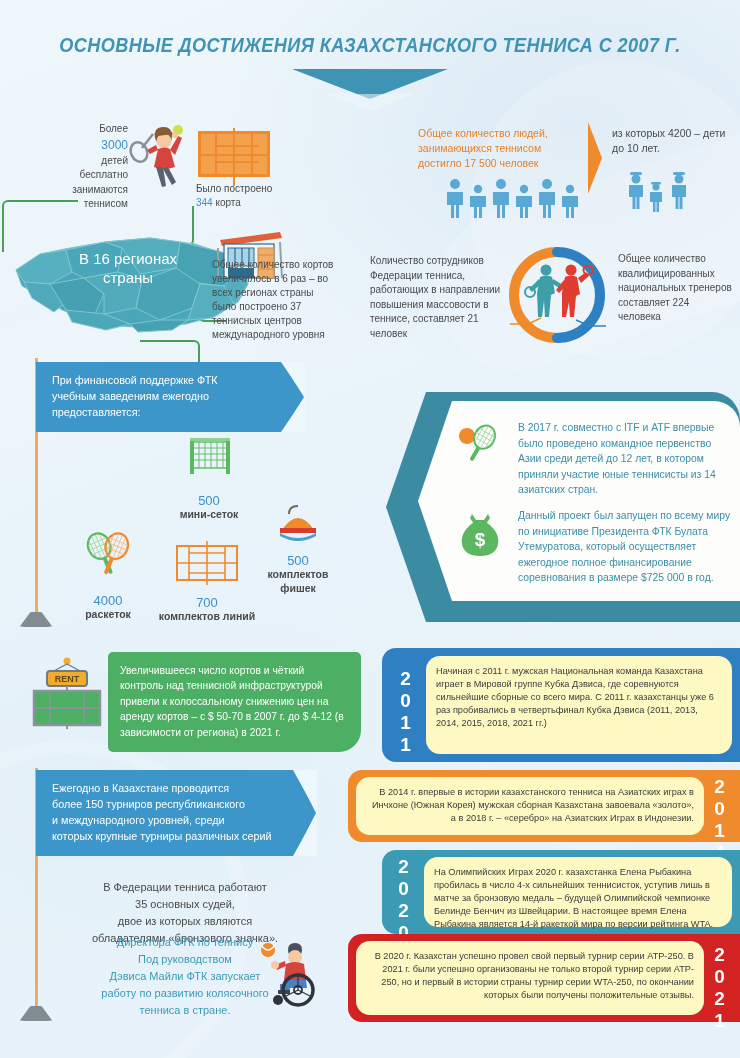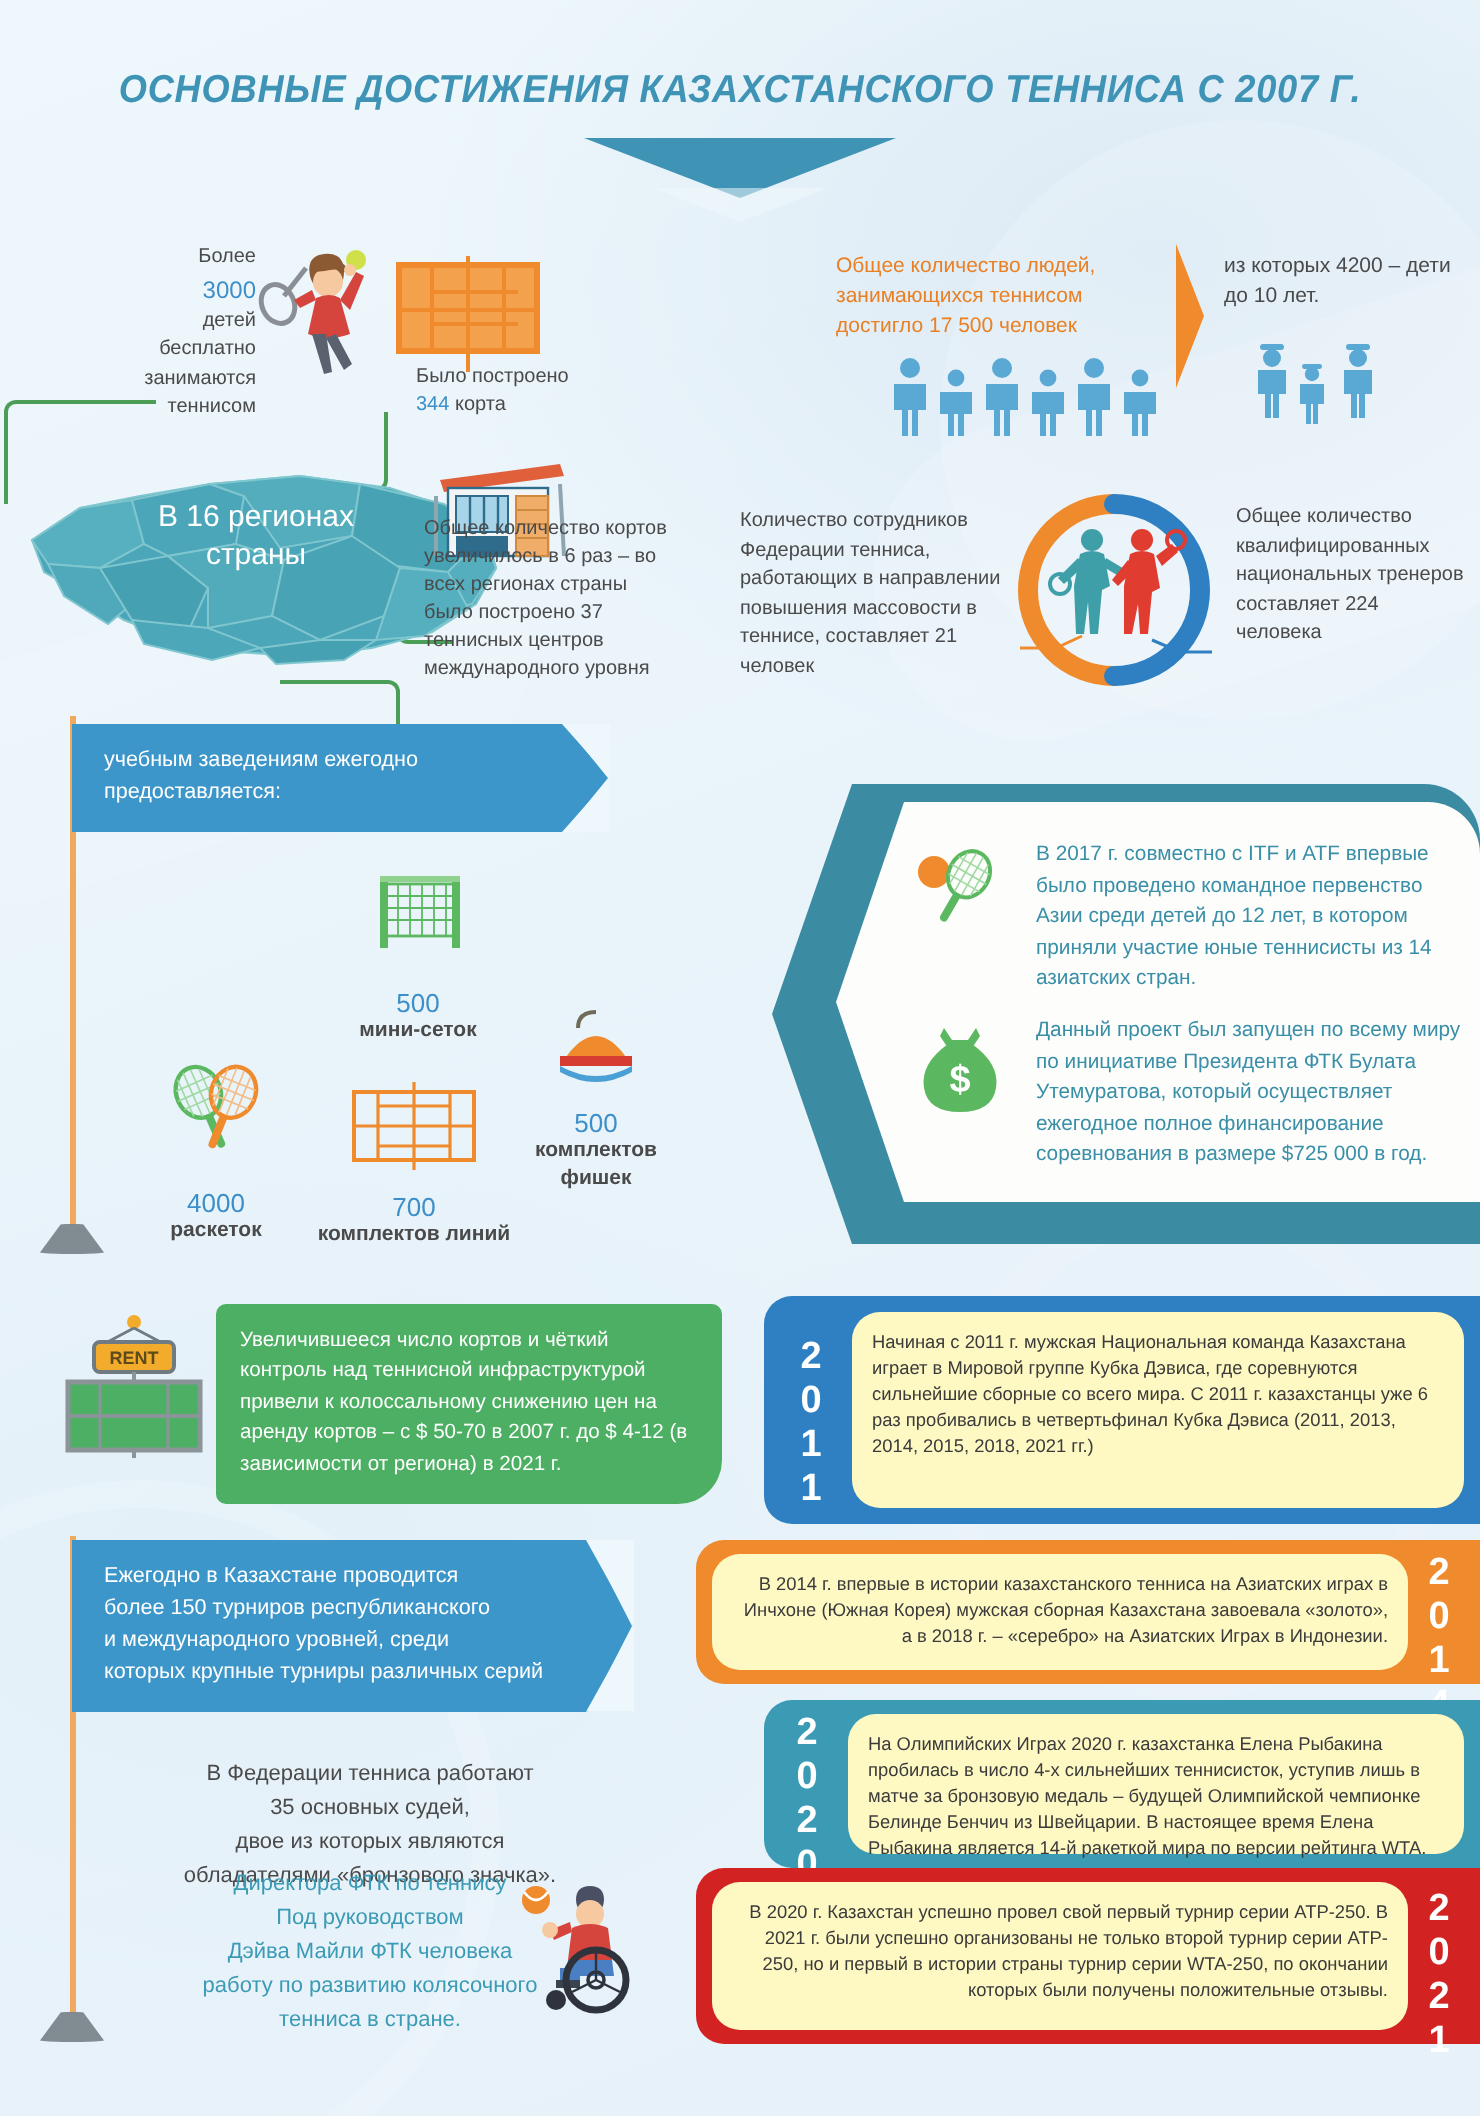--- a/index.html
+++ b/index.html
@@ -71,21 +71,21 @@
   }
   .kid-fig { position: absolute; top: 118px; left: 128px; width: 62px; height: 72px; }
 
   
   .court-icon {
     position: absolute; top: 131px; left: 198px;
     width: 72px; height: 46px;
     border: 3px solid #ef8b2c; background: #f3a14c;
   }
   .court-icon .ln { position: absolute; background: #ef8b2c; }
-  .court-txt { position: absolute; top: 182px; left: 196px; width: 120px; font-size: 10px; line-height: 1.4; color: #4a4a4a; margin-left: 12px; }
+  .court-txt { position: absolute; top: 182px; left: 196px; width: 120px; font-size: 10px; line-height: 1.4; color: #4a4a4a; }
 
   
   .map-wrap { position: absolute; top: 228px; left: 10px; width: 250px; height: 120px; }
   .map-label {
     position: absolute; top: 250px; left: 48px; width: 160px;
     text-align: center; color: #ffffff; font-size: 15px; line-height: 1.25;
   }
 
   
   .conn { position: absolute; border-color: #4a9e56; border-style: solid; border-width: 0; }
@@ -345,20 +345,21 @@
     </g>
     <circle cx="80" cy="24" r="4.5" fill="none" stroke="#e03c30" stroke-width="2"></circle>
     <path d="M33 72 L20 78 L2 78" fill="none" stroke="#ef8b2c" stroke-width="1.5"></path>
     <path d="M68 74 L82 80 L98 80" fill="none" stroke="#2f80c2" stroke-width="1.5"></path>
   </svg>
 
   <div class="pole" style="top:358px;left:35px;height:262px;"></div>
   <div class="pole-base" style="top:612px;left:13px;"></div>
 
   <div class="banner" style="top:362px;left:36px;width:268px;">
+    <div>При финансовой поддержке ФТК</div>
     <div>учебным заведениям ежегодно</div>
     <div>предоставляется:</div>
     <div class="banner-notch"></div>
   </div>
 
 
   <div class="eq" style="top:434px;left:160px;width:98px;">
     <svg width="52" height="50" viewBox="0 0 52 50">
       <rect x="10" y="8" width="34" height="26" fill="none" stroke="#5cb860" stroke-width="1.4"></rect>
       <g stroke="#5cb860" stroke-width=".9">
@@ -499,21 +500,21 @@
   <div class="mid-txt" style="top:866px;left:40px;width:290px;margin-top:13px;">
     <div>В Федерации тенниса работают</div>
     <div>35 основных судей,</div>
     <div>двое из которых являются</div>
     <div>обладателями «бронзового значка».</div>
   </div>
 
   <div class="mid-txt teal-txt" style="top:934px;left:40px;width:290px;">
     <div>Директора ФТК по теннису</div>
     <div>Под руководством</div>
-    <div>Дэйва Майли ФТК человека</div>
+    <div>Дэвиса Майли ФТК запускает</div>
     <div>работу по развитию колясочного</div>
     <div>тенниса в стране.</div>
   </div>
 
   <svg style="position:absolute;top:938px;left:258px;" width="76" height="76" viewBox="0 0 76 76">
     <circle cx="10" cy="12" r="7" fill="#ef8b2c"></circle>
     <path d="M4 8 q6 8 12 0" fill="none" stroke="#fff" stroke-width="1.4"></path>
     <path d="M30 12 q0 -7 7 -7 q7 0 7 7 q0 2 -1 4 h-12 q-1 -2 -1 -4z" fill="#4a4f63"></path>
     <circle cx="37" cy="19" r="7" fill="#f6c9a0"></circle>
     <path d="M28 26 q9 -4 18 0 l2 16 h-22z" fill="#d6443e"></path>

